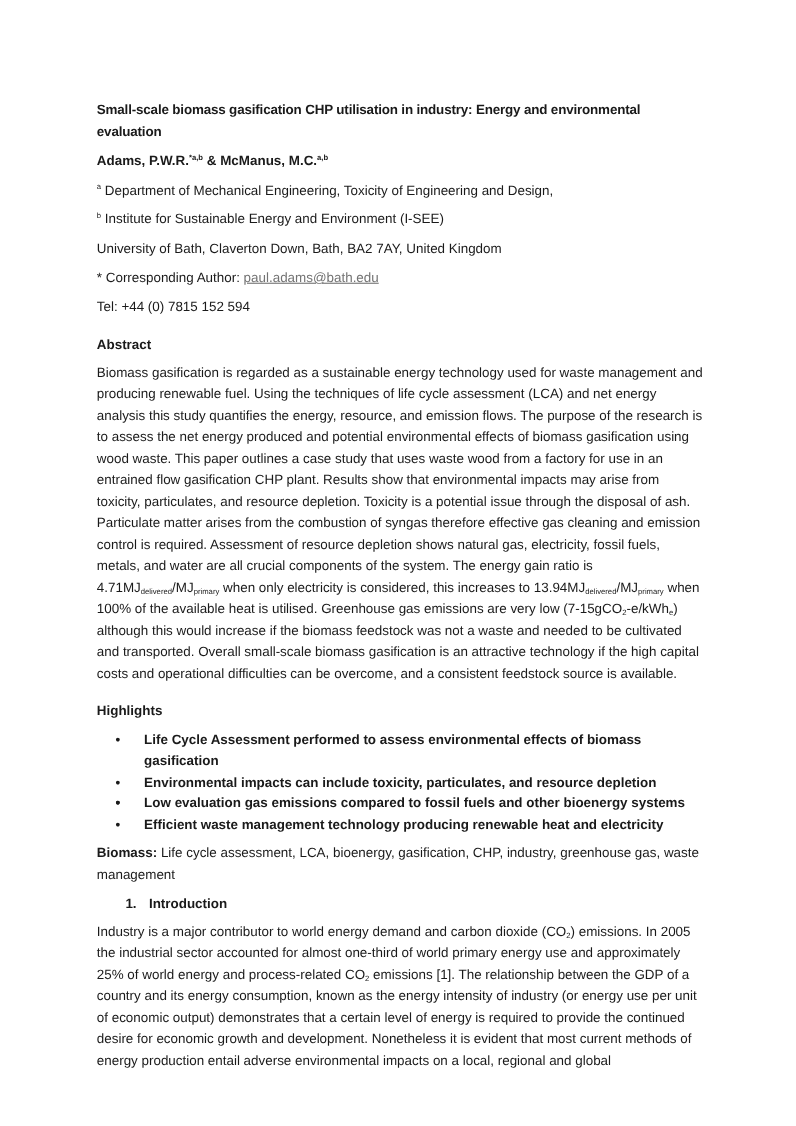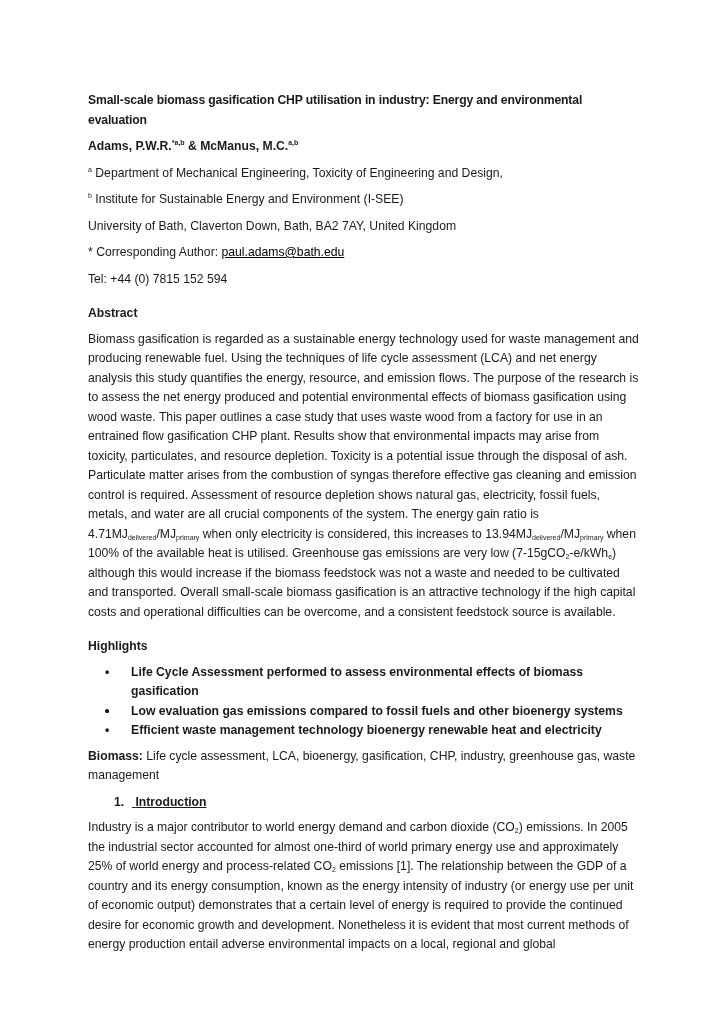--- a/index.html
+++ b/index.html
@@ -4,28 +4,28 @@
 <style>
   html, body { margin: 0; padding: 0; background: #ffffff; }
   body { width: 724px; height: 1024px; overflow: hidden; position: relative;
          font-family: "Liberation Sans", "DejaVu Sans", sans-serif; color: #1a1a1a; }
   .page { position: absolute; left: 88px; top: 91px; width: 552px; font-size: 12.2px; line-height: 19.5px; }
   .title { font-weight: bold; margin: 0 0 7px 0; letter-spacing: -0.15px; }
   .authors { font-weight: bold; margin: 0 0 7px 0; }
   .line { margin: 0 0 7px 0; }
   sup { font-size: 7px; vertical-align: 5px; line-height: 0; }
   sub { font-size: 7px; vertical-align: -2px; line-height: 0; }
-  .link { color: #000000; text-decoration: underline; cursor: pointer; }
+  .link { color: #737373; text-decoration: underline; cursor: pointer; }
   .heading { font-weight: bold; margin: 15px 0 6px 0; }
   .para { margin: 0 0 7px 0; text-align: left; }
   ul.highlights { margin: 0 0 6px 0; padding: 0 0 0 43px; list-style: none; }
   ul.highlights li { font-weight: bold; position: relative; padding-left: 0; }
   ul.highlights li .bullet { position: absolute; left: -26px; }
   .kw-label { font-weight: bold; }
-  .section { font-weight: bold; margin: 6px 0 6px 0; padding-left: 26px; text-decoration: underline; }
+  .section { font-weight: bold; margin: 6px 0 6px 0; padding-left: 26px; }
   .section .num { display: inline-block; width: 18px; }
 </style>
 </head>
 <body>
 
 <div class="page">
   <div class="title">Small-scale biomass gasification CHP utilisation in industry: Energy and environmental evaluation</div>
 
   <div class="authors">
     <span>Adams, P.W.R.</span><sup>*a,b</sup><span> &amp; </span><span>McManus, M.C.</span><sup>a,b</sup>
@@ -44,24 +44,24 @@
     <span>* Corresponding Author: </span><span class="link">paul.adams@bath.edu</span>
   </div>
   <div class="line">Tel: +44 (0) 7815 152 594</div>
 
   <div class="heading">Abstract</div>
   <div class="para"><span>Biomass gasification is regarded as a sustainable energy technology used for waste management and producing renewable fuel. Using the techniques of life cycle assessment (LCA) and net energy analysis this study quantifies the energy, resource, and emission flows. The purpose of the research is to assess the net energy produced and potential environmental effects of biomass gasification using wood waste. This paper outlines a case study that uses waste wood from a factory for use in an entrained flow gasification CHP plant. Results show that environmental impacts may arise from toxicity, particulates, and resource depletion. Toxicity is a potential issue through the disposal of ash. Particulate matter arises from the combustion of syngas therefore effective gas cleaning and emission control is required. Assessment of resource depletion shows natural gas, electricity, fossil fuels, metals, and water are all crucial components of the system. The energy gain ratio is </span><span>4.71MJ</span><sub>delivered</sub><span>/MJ</span><sub>primary</sub><span> when only electricity is considered, this increases to </span><span>13.94MJ</span><sub>delivered</sub><span>/MJ</span><sub>primary</sub><span> when 100% of the available heat is utilised.  Greenhouse gas emissions are very low (7-15gCO</span><sub>2</sub><span>-e/kWh</span><sub>e</sub><span>) although this would increase if the biomass feedstock was not a waste and needed to be cultivated and transported. Overall small-scale biomass gasification is an attractive technology if the high capital costs and operational difficulties can be overcome, and a consistent feedstock source is available.</span></div>
 
   <div class="heading">Highlights</div>
   <ul class="highlights">
     <li><span class="bullet">•</span><span>Life Cycle Assessment performed to assess environmental effects of biomass gasification</span></li>
-    <li><span class="bullet">•</span></li>
+    <li><span class="bullet">•</span><span>Environmental impacts can include toxicity, particulates, and resource depletion</span></li>
     <li><span class="bullet">•</span></li>
     <li><span class="bullet">•</span><span>Low evaluation gas emissions compared to fossil fuels and other bioenergy systems</span></li>
-    <li><span class="bullet">•</span><span>Efficient waste management technology bioenergy renewable heat and electricity</span></li>
+    <li><span class="bullet">•</span><span>Efficient waste management technology producing renewable heat and electricity</span></li>
   </ul>
 
   <div class="para"><span class="kw-label">Biomass:</span><span> Life cycle assessment, LCA, bioenergy, gasification, CHP, industry, greenhouse gas, waste management</span></div>
 
   <div class="section"><span class="num">1.</span> <span>Introduction</span></div>
 
   <div class="para"><span>Industry is a major contributor to world energy demand and carbon dioxide (CO</span><sub>2</sub><span>) emissions. In 2005 the industrial sector accounted for almost one-third of world primary energy use and approximately 25% of world energy and process-related CO</span><sub>2</sub><span> emissions [1]. The relationship between the GDP of a country and its energy consumption, known as the energy intensity of industry (or energy use per unit of economic output) demonstrates that a certain level of energy is required to provide the continued desire for economic growth and development. Nonetheless it is evident that most current methods of energy production entail adverse environmental impacts on a local, regional and global</span></div>
 </div>
 
 </body></html>

